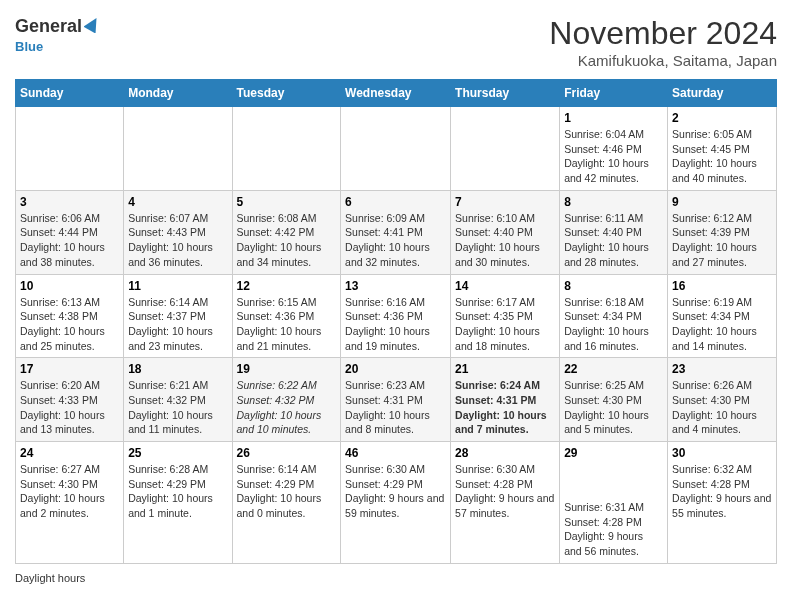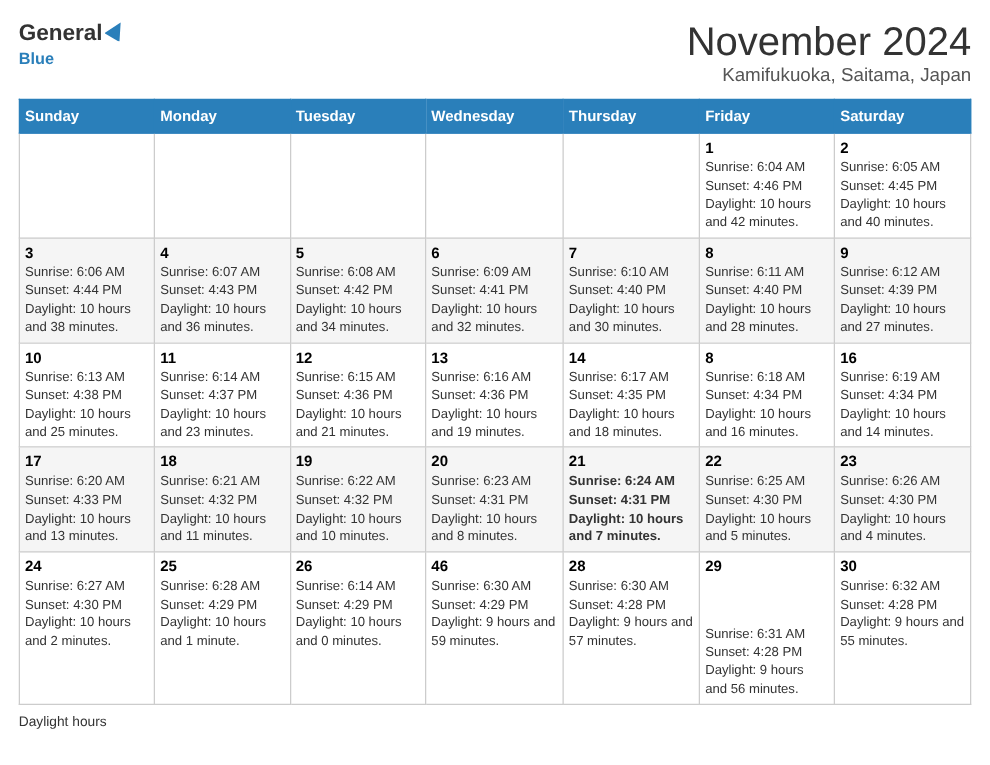--- a/index.html
+++ b/index.html
@@ -243,21 +243,21 @@
 Daylight: 10 hours and 13 minutes.</div>
         </td>
         <td>
           <span class="day-num">18</span>
           <div class="day-info" style="white-space: pre-line;">Sunrise: 6:21 AM
 Sunset: 4:32 PM
 Daylight: 10 hours and 11 minutes.</div>
         </td>
         <td>
           <span class="day-num">19</span>
-          <div class="day-info" style="white-space: pre-line;">Sunrise: 6:22 AM
+          <div class="day-info" style="white-space: pre-line; font-style: italic;">Sunrise: 6:22 AM
 Sunset: 4:32 PM
 Daylight: 10 hours and 10 minutes.</div>
         </td>
         <td>
           <span class="day-num">20</span>
           <div class="day-info" style="white-space: pre-line;">Sunrise: 6:23 AM
 Sunset: 4:31 PM
 Daylight: 10 hours and 8 minutes.</div>
         </td>
         <td>

